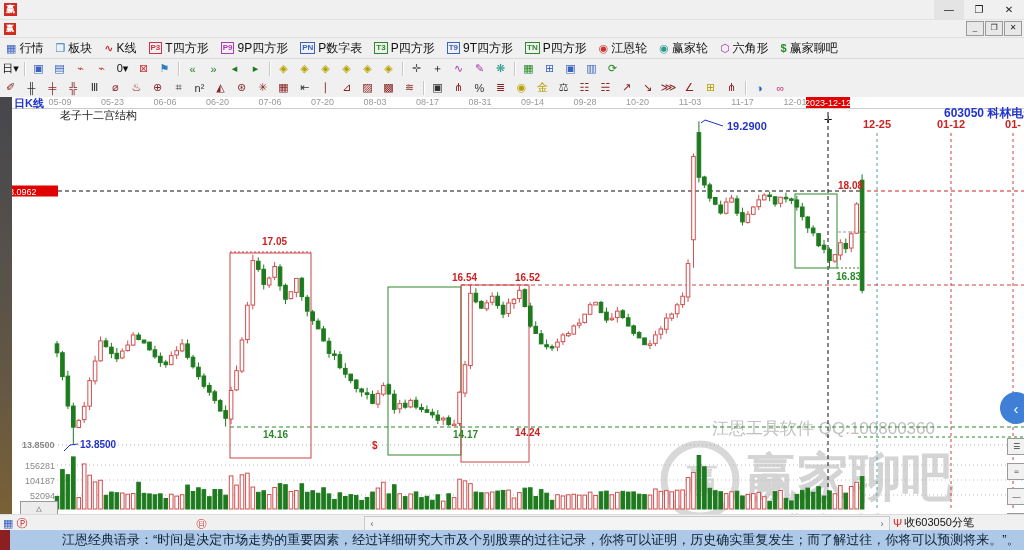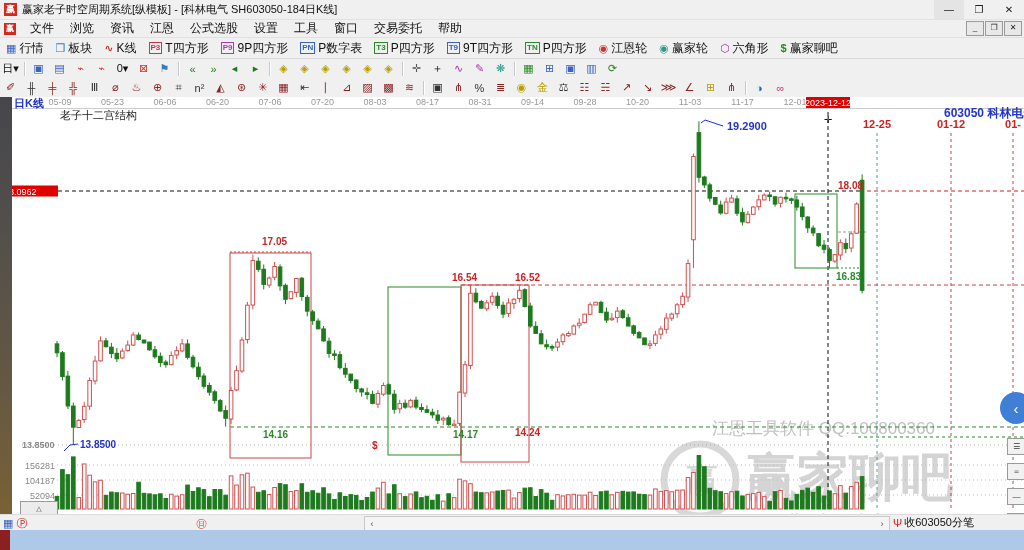--- a/index.html
+++ b/index.html
@@ -54,31 +54,29 @@
   #statusbar{left:0;top:530px;width:1024px;height:20px;background:#aec9e8;display:flex;align-items:center;}
   #status-red{width:10px;height:20px;background:#8c1f1f;}
   #status-text{font-size:13px;color:#0b1f33;margin-left:52px;white-space:nowrap;}
   svg text{font-family:"Liberation Sans","DejaVu Sans",sans-serif;}
 </style>
 </head>
 <body>
 
 <div class="abs" id="titlebar">
   <div id="app-icon">赢</div>
-  <span>赢家老子时空周期系统[纵模板] - [科林电气  SH603050-184日K线]</span>
   <div class="winbtns">
     <div class="winbtn min">—</div>
     <div class="winbtn">❐</div>
     <div class="winbtn">✕</div>
   </div>
 </div>
 
 <div class="abs" id="menubar">
   <div id="mdi-icon">赢</div>
-  <span id="menu-items"><span class="menu-item">文件</span><span class="menu-item">浏览</span><span class="menu-item">资讯</span><span class="menu-item">江恩</span><span class="menu-item">公式选股</span><span class="menu-item">设置</span><span class="menu-item">工具</span><span class="menu-item">窗口</span><span class="menu-item">交易委托</span><span class="menu-item">帮助</span></span>
   <div class="mdibtns" id="mdi-btns">
       <div class="mdibtn">_</div>
       <div class="mdibtn">❐</div>
       <div class="mdibtn">✕</div>
     </div>
 </div>
 
 <div class="abs toolbar" id="tb-main">
     <div class="tbm-btn">
       <span class="tbm-glyph" style="color: rgb(58, 98, 192);">▦</span>
@@ -751,13 +749,14 @@
     <div class="scr-btn">›</div>
   </div>
   <div id="feed">
     <span id="antenna">Ψ</span>
     <span>收603050分笔</span>
   </div>
 </div>
 
 <div class="abs" id="statusbar">
   <div id="status-red"></div>
+  <span id="status-text">江恩经典语录：“时间是决定市场走势的重要因素，经过详细研究大市及个别股票的过往记录，你将可以证明，历史确实重复发生；而了解过往，你将可以预测将来。”。</span>
 </div>
 
 </body></html>

